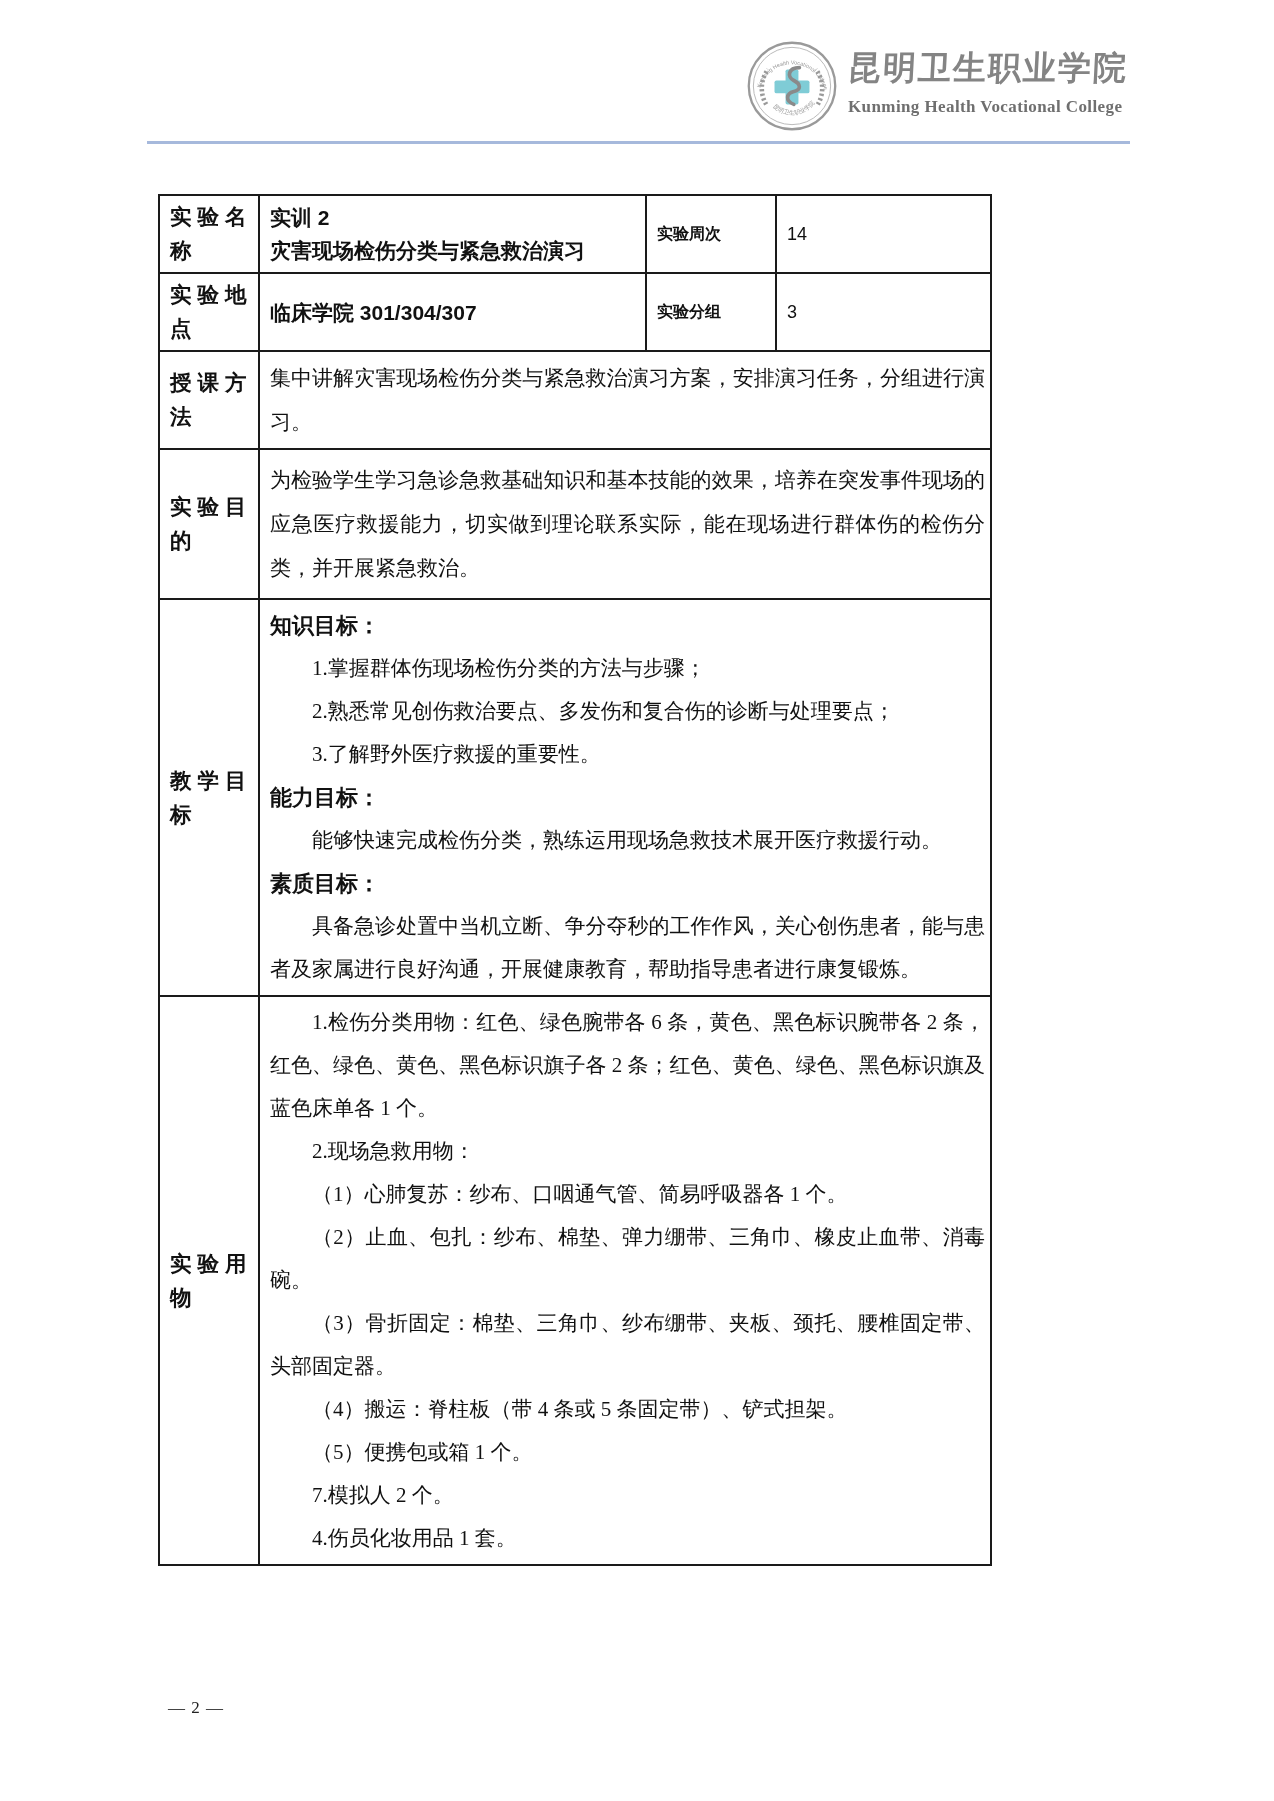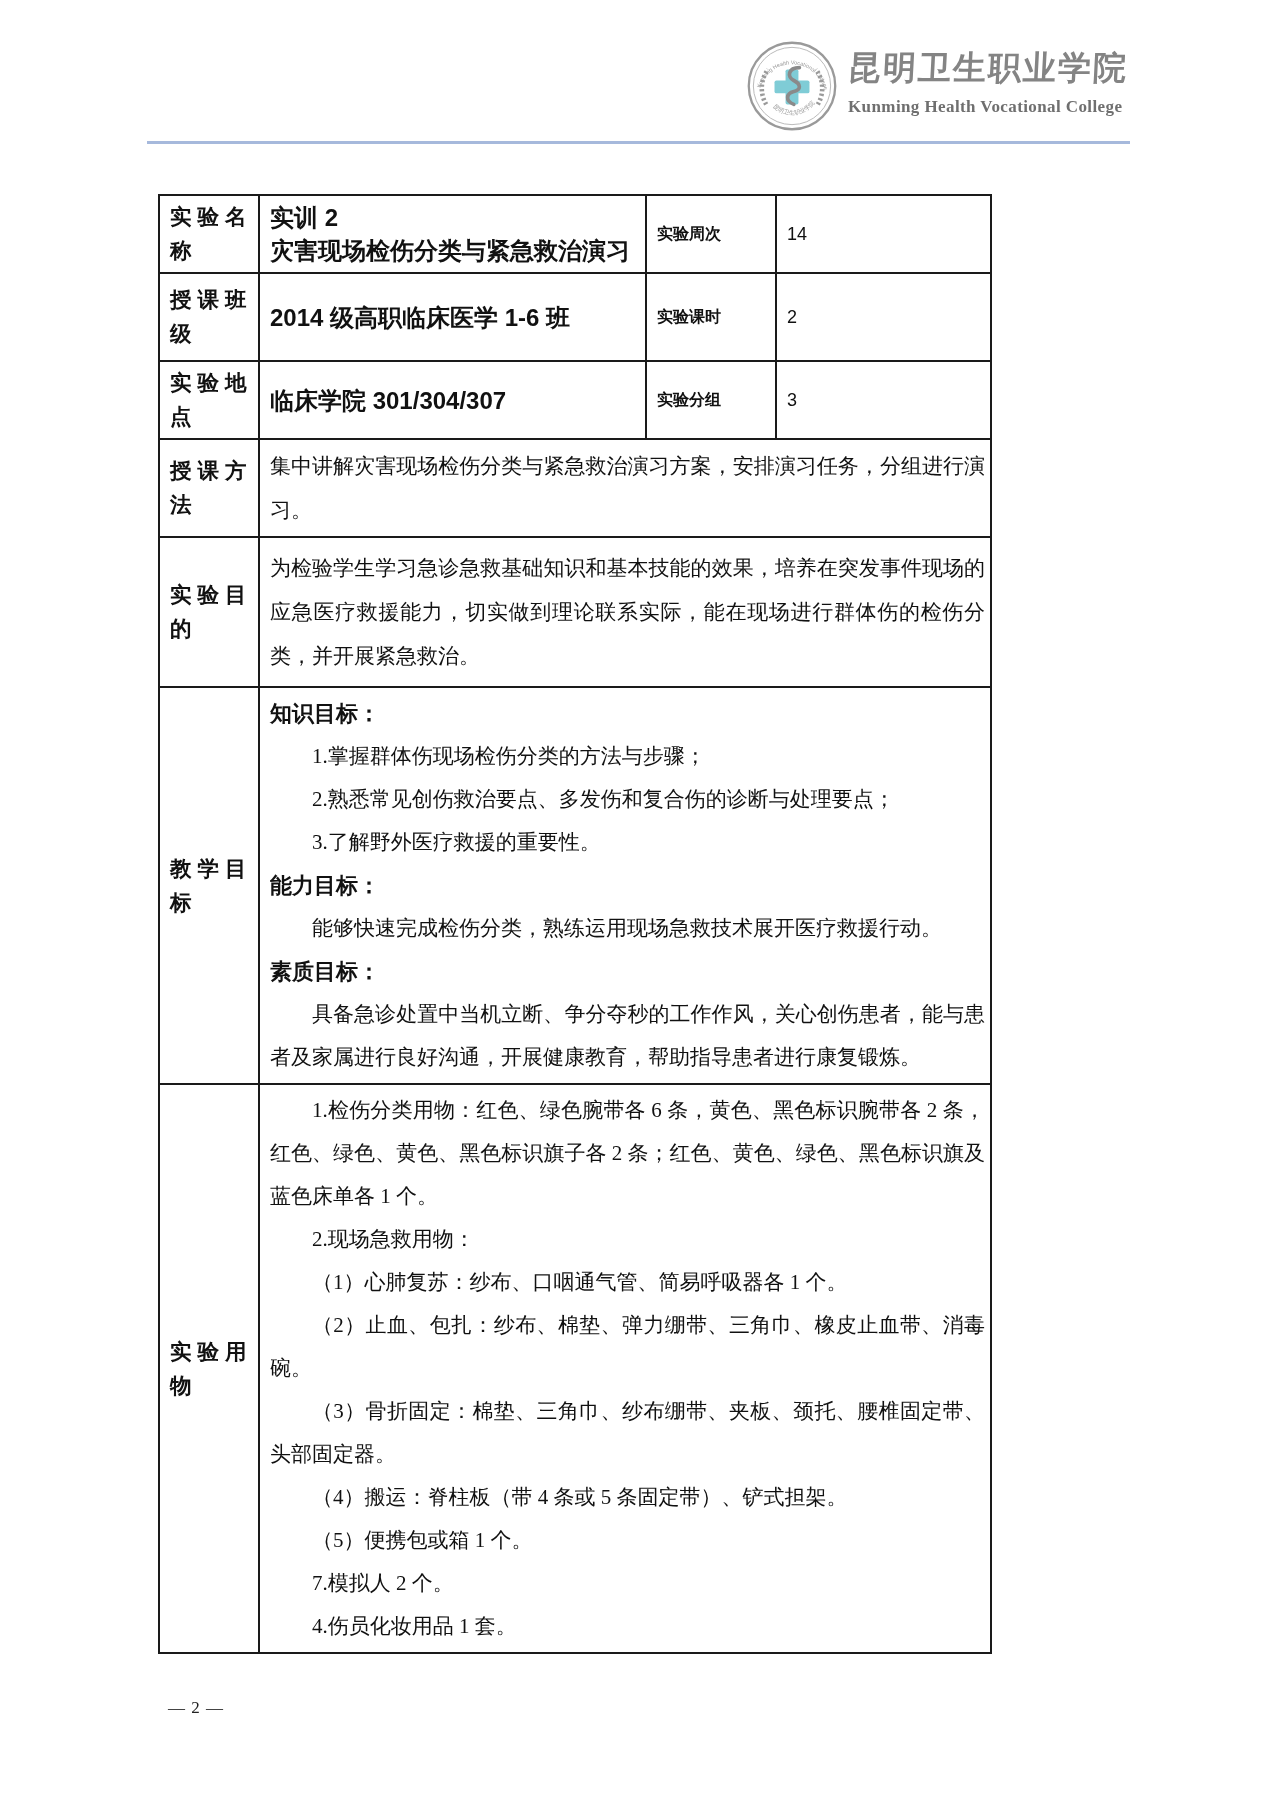--- a/index.html
+++ b/index.html
@@ -44,21 +44,21 @@
     font-family:"Liberation Sans","DejaVu Sans",sans-serif;
     font-weight:bold;font-size:21.5px;line-height:34px;
     white-space:pre-line;
   }
   td.midlbl{
     font-family:"Liberation Sans","DejaVu Sans",sans-serif;
     font-weight:bold;font-size:16px;
   }
   td.boldval{
     font-family:"Liberation Sans","DejaVu Sans",sans-serif;
-    font-weight:bold;font-size:24px;line-height:33px;
+    font-weight:bold;font-size:21px;line-height:33px;
     white-space:pre-line;
   }
   td.numval{
     font-family:"Liberation Sans","DejaVu Sans",sans-serif;
     font-size:18px;
   }
   td.content{padding:6px 6px 6px 9px;border-radius:26px;}
   .r1{height:78px;} .r2{height:88px;} .r3{height:69px;}
   .r4{height:92px;} .r5{height:150px;} .r6{height:394px;} .r7{height:556px;}
   .p{
@@ -127,27 +127,20 @@
     <tbody>
         <tr class="r1">
       <td class="lbl">实 验 名
 称</td>
       <td class="boldval">实训 2
 灾害现场检伤分类与紧急救治演习</td>
       <td class="midlbl">实验周次</td>
       <td class="numval">14</td>
     </tr>
 
-    <tr class="r2">
-      <td class="lbl">授 课 班
-级</td>
-      <td class="boldval">2014 级高职临床医学 1-6 班</td>
-      <td class="midlbl">实验课时</td>
-      <td class="numval">2</td>
-    </tr>
 
     <tr class="r3">
       <td class="lbl">实 验 地
 点</td>
       <td class="boldval">临床学院 301/304/307</td>
       <td class="midlbl">实验分组</td>
       <td class="numval">3</td>
     </tr>
 
     <tr class="r4">

